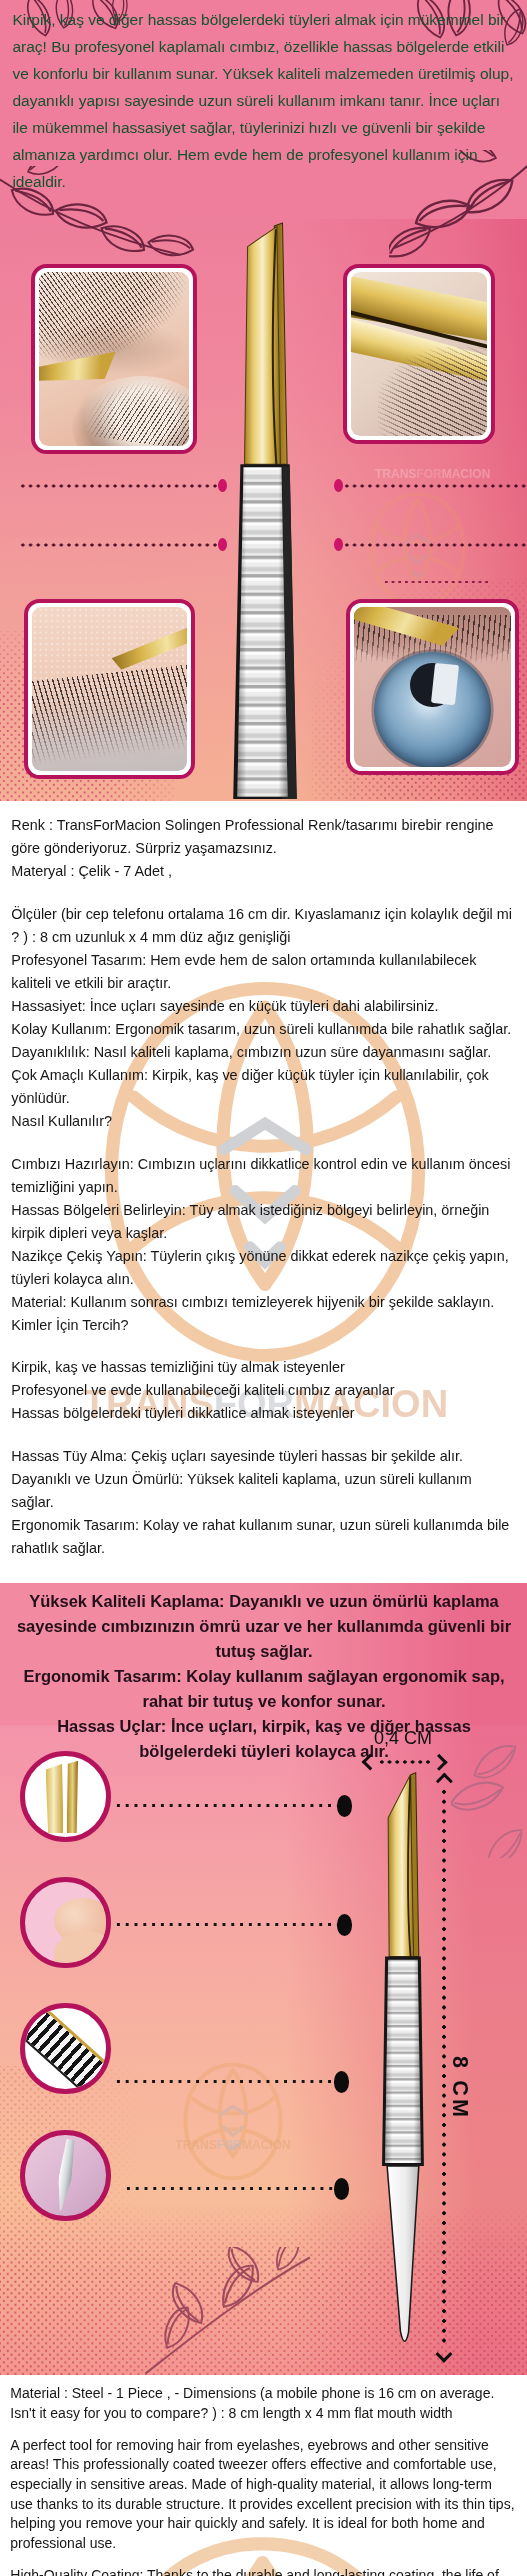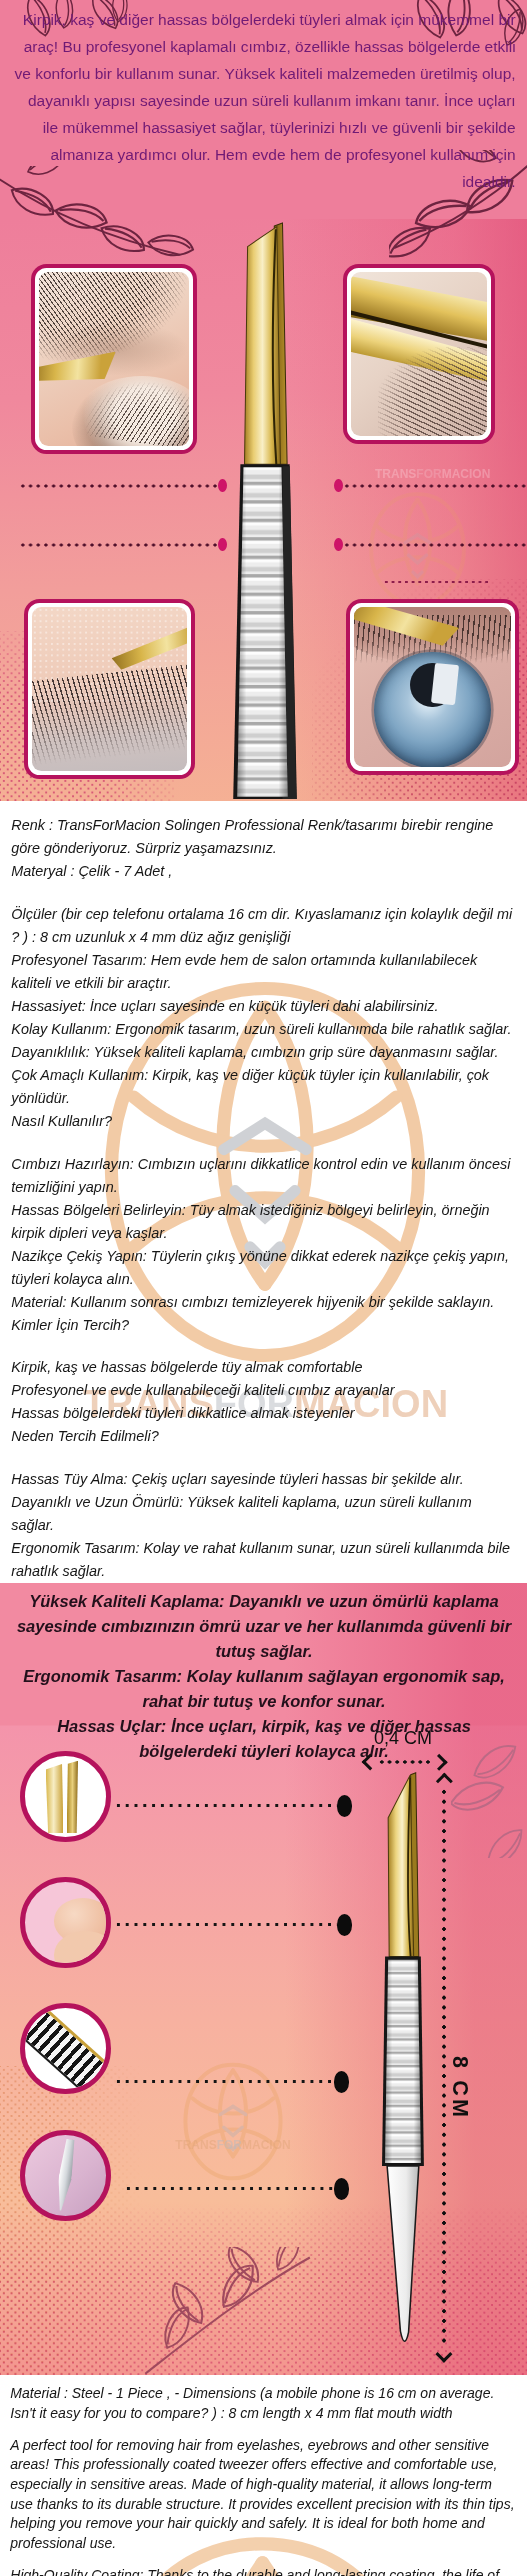--- a/index.html
+++ b/index.html
@@ -3,21 +3,21 @@
 <meta charset="utf-8">
 <style>
   html,body{margin:0;padding:0;background:#fff;}
   #page{position:relative;width:528px;height:3166px;overflow:hidden;background:#fff;
         font-family:"Liberation Sans",sans-serif;font-stretch:condensed;}
   .abs{position:absolute;}
 
   
   .sec-a{top:0;left:0;width:528px;height:219px;background:#ee7e9b;}
   .intro-text{position:absolute;left:12.4px;right:12.4px;top:6.2px;z-index:3;
-    font-size:15.5px;line-height:27px;font-weight:500;color:#701a75;text-align:right;}
+    font-size:15.5px;line-height:27px;font-weight:500;color:#14532d;text-align:left;}
   .decor{color:#6d2440;z-index:2;pointer-events:none;}
 
   
   .sec-b{top:219px;left:0;width:528px;height:582px;
     background:linear-gradient(178deg,#ee7e9b 0%,#f0889d 30%,#f29e9b 62%,#f5b194 100%);}
   .b-right-tint{inset:0 0 0 auto;width:46%;
     background:linear-gradient(90deg,rgba(233,93,126,0) 0%,rgba(229,82,120,.38) 70%,rgba(222,66,110,.55) 100%);}
   .halftone{background-image:radial-gradient(circle,var(--c) 1.2px,transparent 1.5px),
                              radial-gradient(circle,var(--c) 1.2px,transparent 1.5px);
     background-size:7.7px 7.7px;background-position:0 0,3.9px 3.9px;}
@@ -97,21 +97,21 @@
   .wm-brand{font-weight:bold;white-space:nowrap;z-index:1;}
   .wm-orange{color:#dfa377;}
   .wm-grey{color:#b6bac0;}
   .wm{opacity:.5;}
 
   
   .sec-c{top:801px;left:0;width:528px;height:782px;background:#fff;overflow:hidden;}
   .sec-e{top:2375px;left:0;width:528px;height:791px;background:#fff;overflow:hidden;}
   .body-text{position:relative;z-index:2;padding:13.4px 11.3px 0 11.3px;font-size:14.4px;line-height:23px;color:#161616;}
   .body-text-e{position:relative;z-index:2;padding:9.3px 10.3px 0 10.3px;font-size:14px;line-height:19.6px;color:#161616;}
-  .bodyline{margin:0;font-style:italic;}
+  .bodyline{margin:0;}
   .sec-c .bodyline:empty{height:19.6px;}
   .sec-e .bodyline:empty{height:12.4px;}
 
   
   .sec-d{top:1583px;left:0;width:528px;height:792px;
     background:linear-gradient(180deg,#f28aa1 0px,#f28aa1 142px,#f494ab 143px,#f7b1a0 55%,#f8bd9a 78%,#f3958f 100%);}
   .d-right-tint{inset:0 0 0 auto;width:46%;
     background:linear-gradient(90deg,rgba(230,90,130,0),rgba(224,70,114,.48) 78%);}
   .d-ht-bottom{left:0;bottom:0;width:100%;height:170px;--c:rgba(200,40,92,.5);
     -webkit-mask-image:linear-gradient(0deg,#000 60%,transparent 100%);
@@ -338,34 +338,33 @@
       <span class="wm-orange">TRANS</span><span class="wm-grey">FOR</span><span class="wm-orange">MACION</span>
     </div>
     <div class="body-text">
         <p class="bodyline">Renk : TransForMacion Solingen Professional Renk/tasarımı birebir rengine göre gönderiyoruz. Sürpriz yaşamazsınız.</p>
         <p class="bodyline">Materyal : Çelik   - 7 Adet ,</p>
         <p class="bodyline"></p>
         <p class="bodyline">Ölçüler (bir cep telefonu ortalama 16 cm dir. Kıyaslamanız için kolaylık değil mi ? ) : 8 cm uzunluk x 4 mm düz ağız genişliği</p>
         <p class="bodyline"> Profesyonel Tasarım: Hem evde hem de salon ortamında kullanılabilecek kaliteli ve etkili bir araçtır.</p>
         <p class="bodyline">Hassasiyet: İnce uçları sayesinde en küçük tüyleri dahi alabilirsiniz.</p>
         <p class="bodyline">Kolay Kullanım: Ergonomik tasarım, uzun süreli kullanımda bile rahatlık sağlar.</p>
-        <p class="bodyline">Dayanıklılık: Yüksek kaliteli kaplama, cımbızın grip süre dayanmasını sağlar.</p>
+        <p class="bodyline">Dayanıklılık: Nasıl kaliteli kaplama, cımbızın uzun süre dayanmasını sağlar.</p>
         <p class="bodyline">Çok Amaçlı Kullanım: Kirpik, kaş ve diğer küçük tüyler için kullanılabilir, çok yönlüdür.</p>
         <p class="bodyline">Nasıl Kullanılır?</p>
         <p class="bodyline"></p>
         <p class="bodyline">Cımbızı Hazırlayın: Cımbızın uçlarını dikkatlice kontrol edin ve kullanım öncesi temizliğini yapın.</p>
         <p class="bodyline">Hassas Bölgeleri Belirleyin: Tüy almak istediğiniz bölgeyi belirleyin, örneğin kirpik dipleri veya kaşlar.</p>
         <p class="bodyline">Nazikçe Çekiş Yapın: Tüylerin çıkış yönüne dikkat ederek nazikçe çekiş yapın, tüyleri kolayca alın.</p>
         <p class="bodyline">Material: Kullanım sonrası cımbızı temizleyerek hijyenik bir şekilde saklayın.</p>
         <p class="bodyline">Kimler İçin Tercih?</p>
         <p class="bodyline"></p>
-        <p class="bodyline">Kirpik, kaş ve hassas bölgelerde tüy almak comfortable</p>
+        <p class="bodyline">Kirpik, kaş ve hassas temizliğini tüy almak isteyenler</p>
         <p class="bodyline">Profesyonel ve evde kullanabileceği kaliteli cımbız arayanlar</p>
         <p class="bodyline">Hassas bölgelerdeki tüyleri dikkatlice almak isteyenler</p>
-        <p class="bodyline">Neden Tercih Edilmeli?</p>
         <p class="bodyline"></p>
         <p class="bodyline">Hassas Tüy Alma: Çekiş uçları sayesinde tüyleri hassas bir şekilde alır.</p>
         <p class="bodyline">Dayanıklı ve Uzun Ömürlü: Yüksek kaliteli kaplama, uzun süreli kullanım sağlar.</p>
         <p class="bodyline">Ergonomik Tasarım: Kolay ve rahat kullanım sunar, uzun süreli kullanımda bile rahatlık sağlar.</p>
       </div>
   </div>
 
   <div class="abs sec-d">
     <div class="abs d-right-tint"></div>
     <div class="abs halftone d-ht-left"></div>

